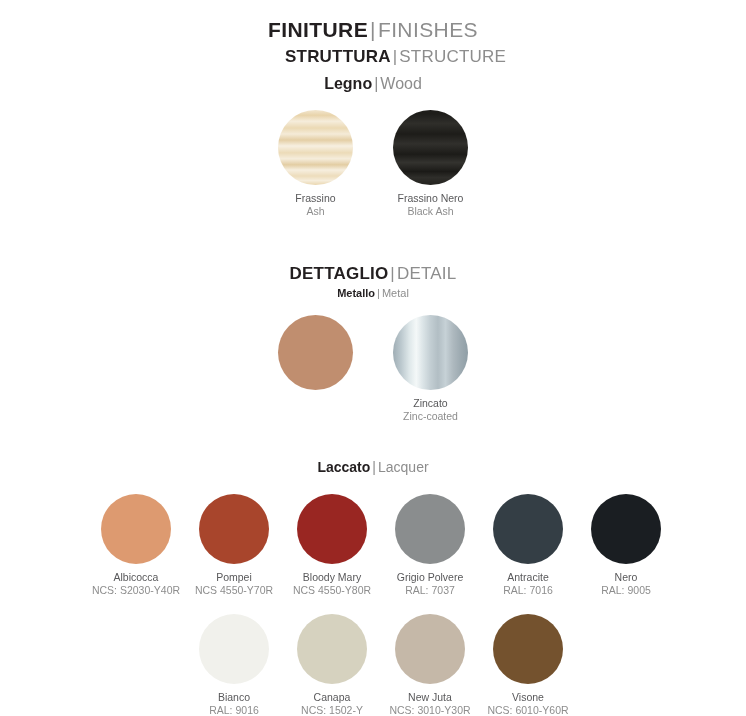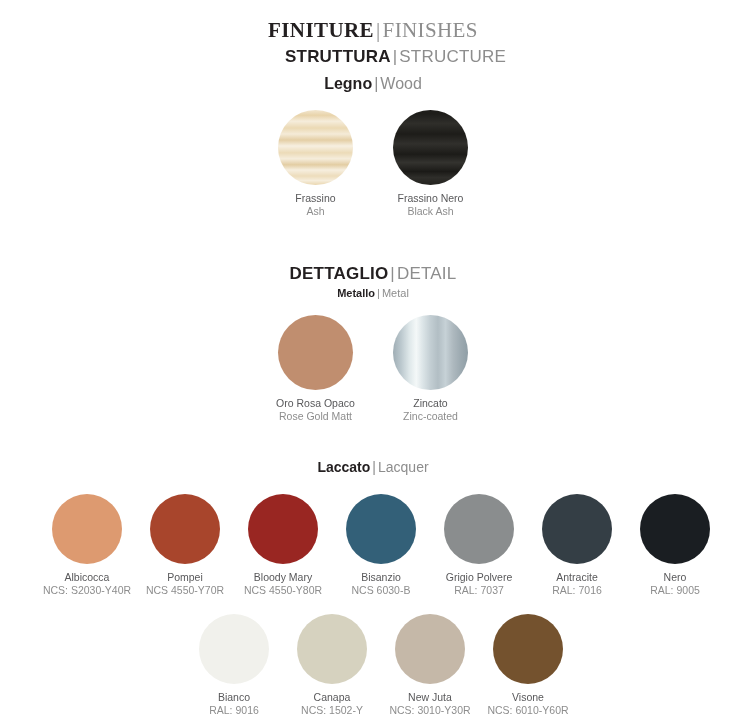--- a/index.html
+++ b/index.html
@@ -28,21 +28,21 @@
   .heading .sep {
     color: #8d8d8d;
     font-weight: normal;
     padding: 0 2px;
   }
   .heading .en {
     color: #8d8d8d;
     font-weight: normal;
   }
 
-  #title-finiture { font-size: 21px; letter-spacing: .4px; margin-top: 17px; font-family: Liberation Serif, serif; }
+  #title-finiture { font-size: 21px; letter-spacing: .4px; margin-top: 17px; }
   #title-struttura { font-size: 17px; letter-spacing: .2px; margin-top: 3px; padding-left: 45px; }
   #title-legno { font-size: 16px; margin-top: 6px; }
   #title-dettaglio { font-size: 17px; letter-spacing: .2px; margin-top: 4px; }
   #title-metallo { font-size: 11px; margin-top: 3px; }
   #title-laccato { font-size: 14px; margin-top: 0; }
 
   
   .group {
     display: flex;
     justify-content: center;
@@ -185,24 +185,20 @@
   <span class="it">DETTAGLIO</span><span class="sep">|</span><span class="en">DETAIL</span>
 </div>
 
 <div class="heading" id="title-metallo">
   <span class="it">Metallo</span><span class="sep">|</span><span class="en">Metal</span>
 </div>
 
 <div class="group" id="group-metallo">
   <div class="swatch big">
     <div class="disc" style="background-color: rgb(192, 142, 111);"></div>
-    <div class="labels">
-      <span class="name">Oro Rosa Opaco</span>
-      <span class="sub">Rose Gold Matt</span>
-    </div>
   </div>
   <div class="swatch big">
     <div class="disc metal-zinc"></div>
     <div class="labels">
       <span class="name">Zincato</span>
       <span class="sub">Zinc-coated</span>
     </div>
   </div>
 </div>
 
@@ -228,27 +224,20 @@
       </div>
     </div>
     <div class="swatch sm">
       <div class="disc" style="background-color: rgb(153, 38, 34);"></div>
       <div class="labels">
         <span class="name">Bloody Mary</span>
         <span class="sub">NCS 4550-Y80R</span>
       </div>
     </div>
     <div class="swatch sm">
-      <div class="disc" style="background-color: rgb(51, 96, 120);"></div>
-      <div class="labels">
-        <span class="name">Bisanzio</span>
-        <span class="sub">NCS 6030-B</span>
-      </div>
-    </div>
-    <div class="swatch sm">
       <div class="disc" style="background-color: rgb(138, 141, 142);"></div>
       <div class="labels">
         <span class="name">Grigio Polvere</span>
         <span class="sub">RAL: 7037</span>
       </div>
     </div>
     <div class="swatch sm">
       <div class="disc" style="background-color: rgb(52, 62, 69);"></div>
       <div class="labels">
         <span class="name">Antracite</span>

